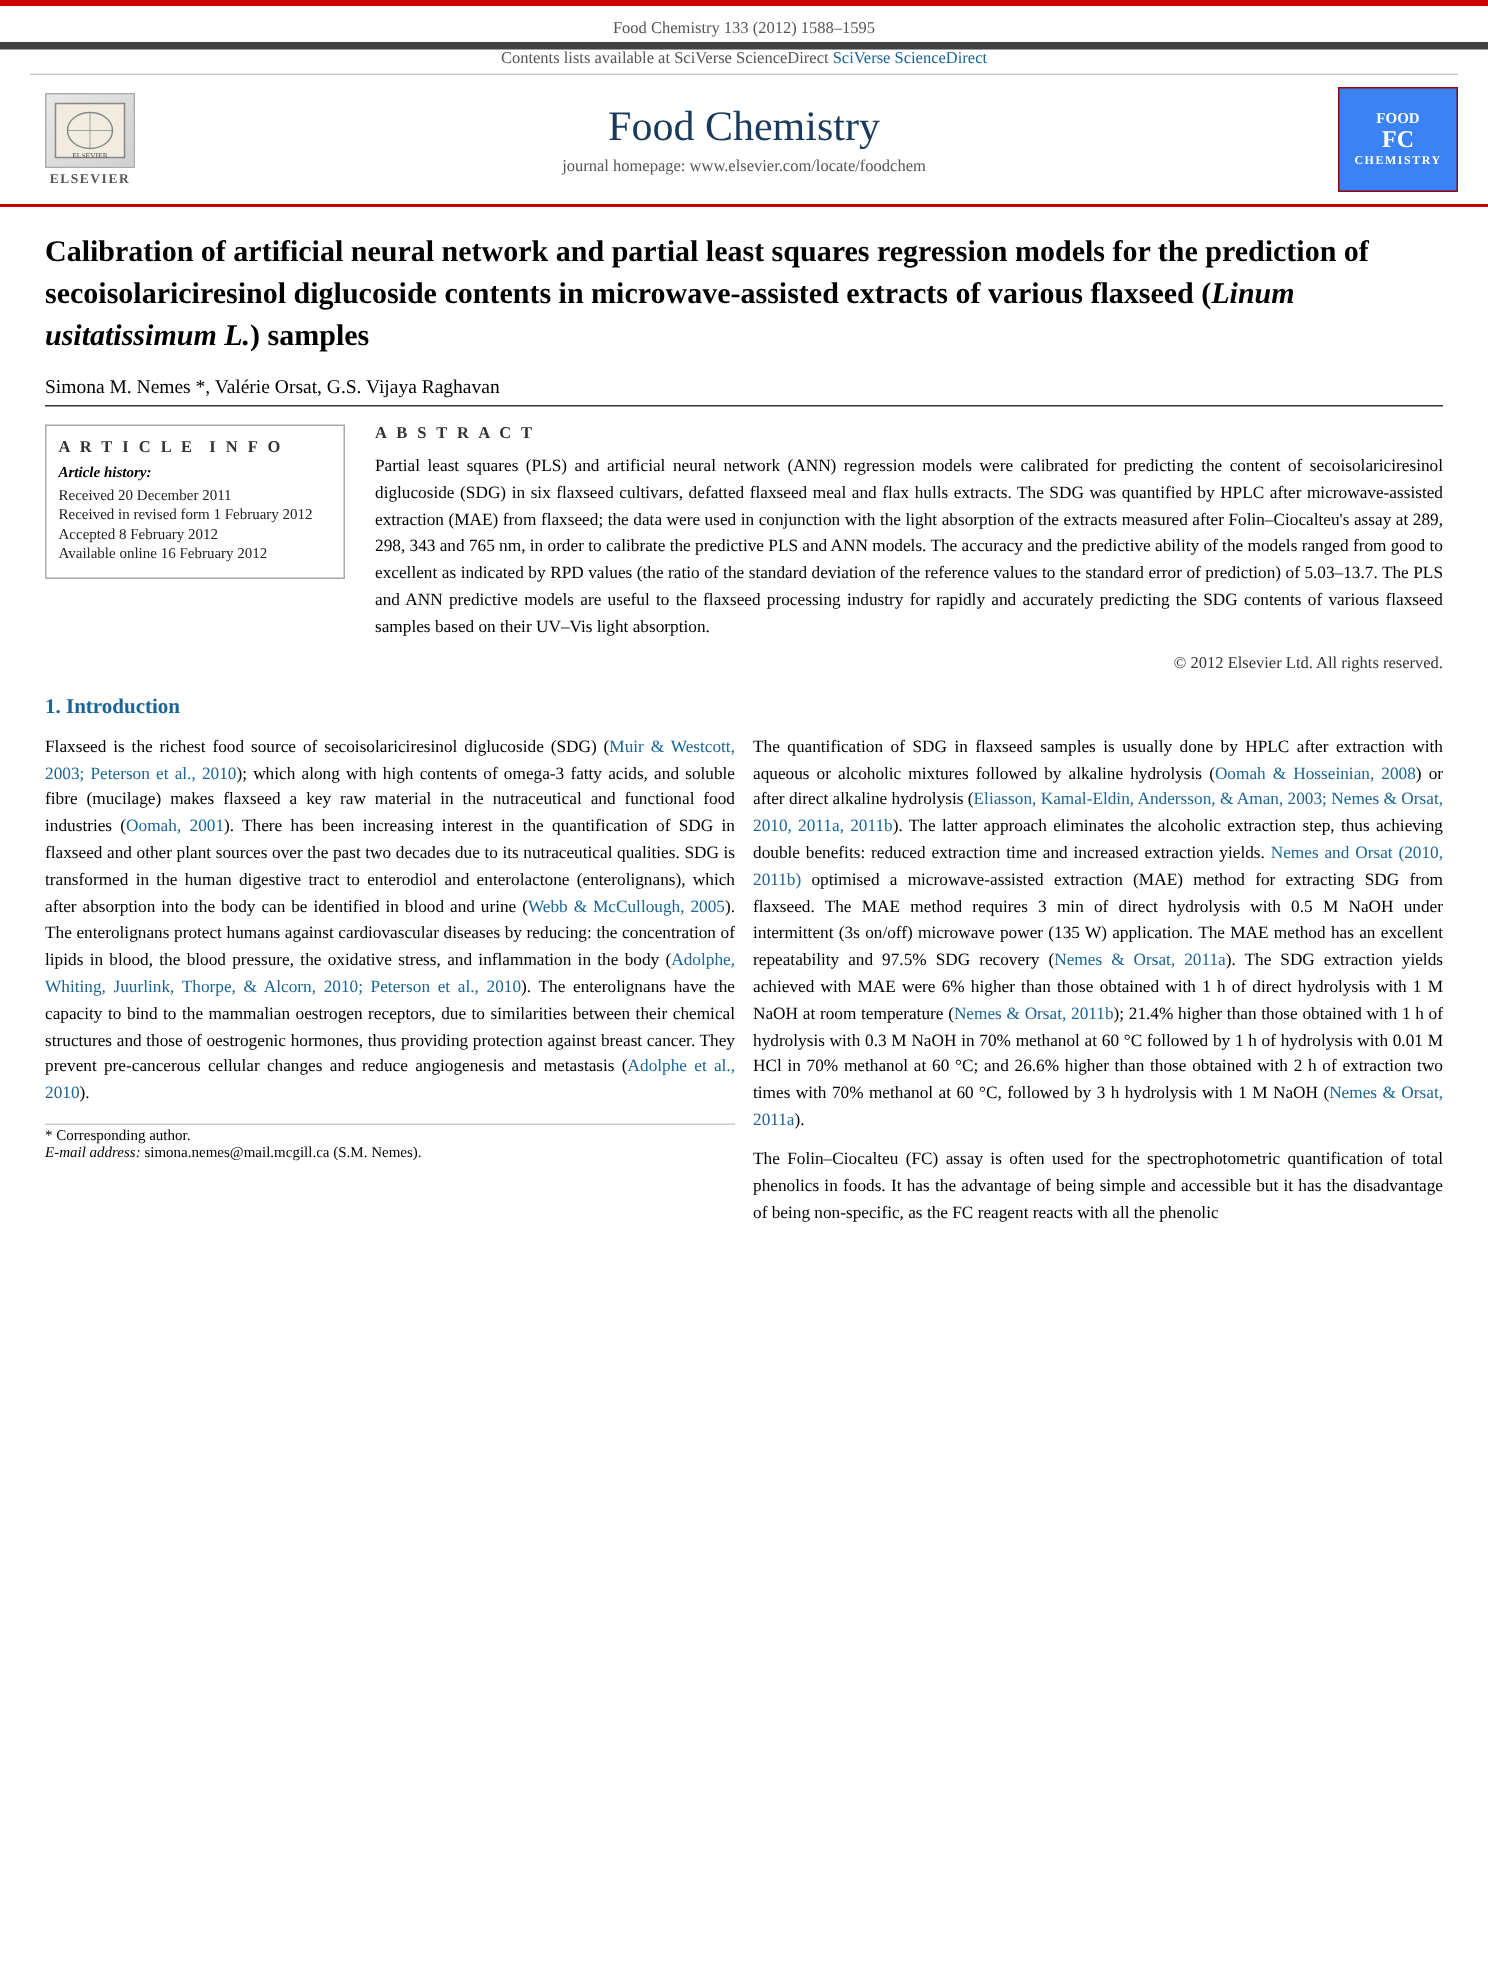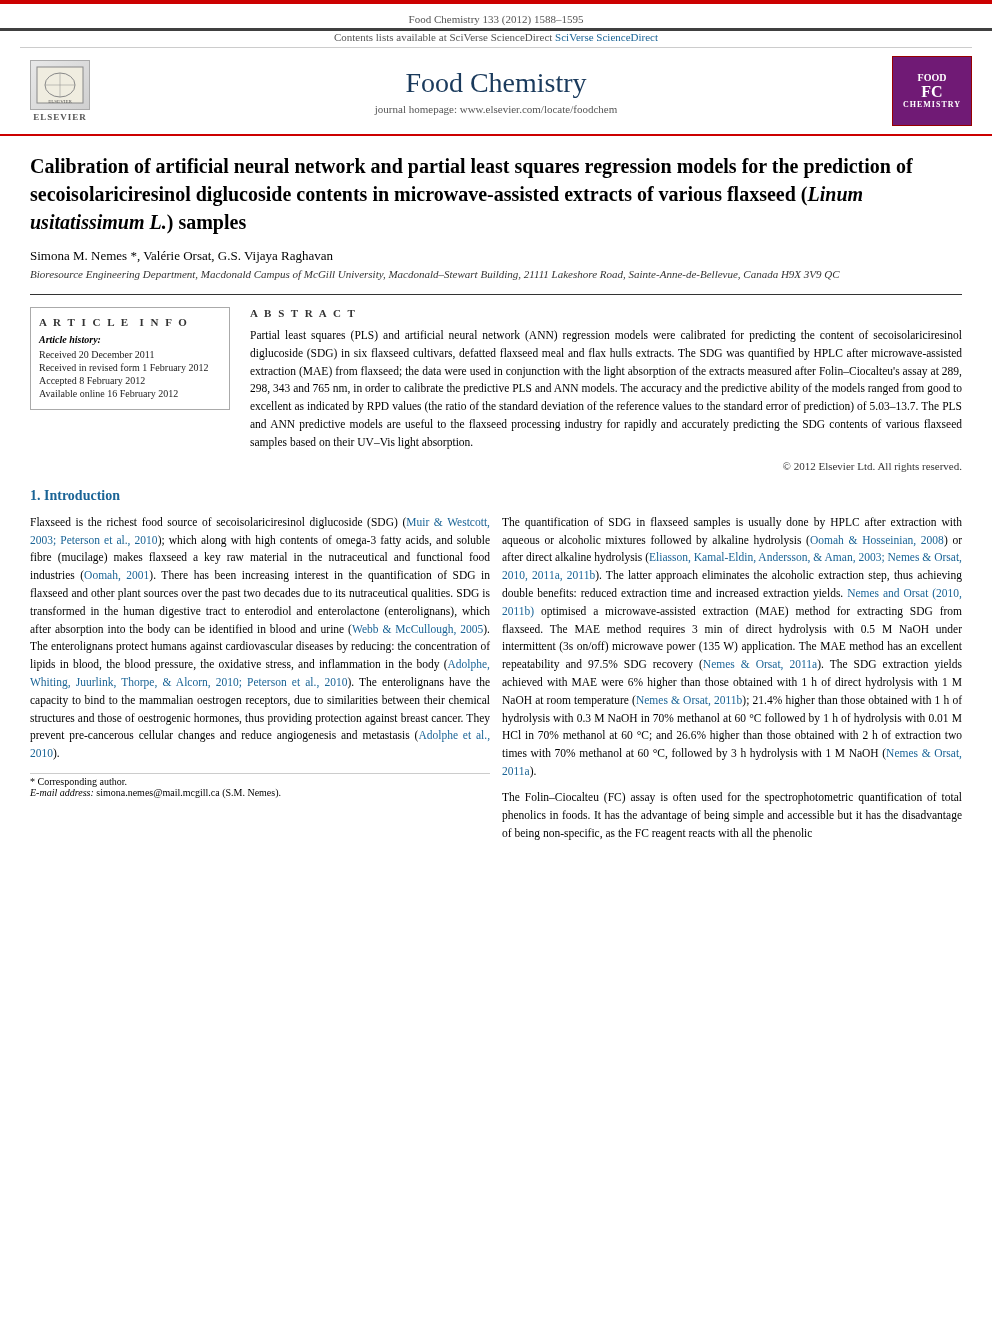--- a/index.html
+++ b/index.html
@@ -70,21 +70,21 @@
       font-family: "Times New Roman", serif;
     }
     .journal-name-center .homepage {
       font-size: 11px;
       color: #555;
       margin-top: 4px;
     }
     .food-chem-logo {
       width: 80px;
       height: 70px;
-      background: #701a75;
+      background: #3b82f6;
       display: flex;
       flex-direction: column;
       align-items: center;
       justify-content: center;
       color: white;
       font-size: 9px;
       font-weight: bold;
       text-align: center;
       line-height: 1.2;
       border: 1px solid #900;
@@ -98,21 +98,21 @@
       background: #c00;
       margin-bottom: 0;
     }
 
     
     .citation-line {
       text-align: center;
       font-size: 11px;
       color: #555;
       padding: 3px 0;
-      border-bottom: 3px solid #404040;
+      border-bottom: 5px solid #404040;
     }
 
     
     .article-content {
       padding: 16px 30px;
     }
 
     
     .article-title {
       font-size: 20px;
@@ -304,23 +304,20 @@
 <div class="article-content">
 
   <div class="article-title">
     Calibration of artificial neural network and partial least squares regression models for the prediction of secoisolariciresinol diglucoside contents in microwave-assisted extracts of various flaxseed (<em>Linum usitatissimum L.</em>) samples
   </div>
 
   <div class="authors">
     <span>Simona M. Nemes *, Valérie Orsat, G.S. Vijaya Raghavan</span>
   </div>
 
-  <div class="affiliation">
-    <span>Bioresource Engineering Department, Macdonald Campus of McGill University, Macdonald–Stewart Building, 21111 Lakeshore Road, Sainte-Anne-de-Bellevue, Canada H9X 3V9 QC</span>
-  </div>
 
   <div class="two-col">
 
     <div class="left-col">
       <div class="article-info-box">
         <div class="section-label">A R T I C L E&nbsp;&nbsp;I N F O</div>
         <div class="article-history">Article history:</div>
         <div class="article-history-item">Received 20 December 2011</div>
         <div class="article-history-item">Received in revised form 1 February 2012</div>
         <div class="article-history-item">Accepted 8 February 2012</div>

